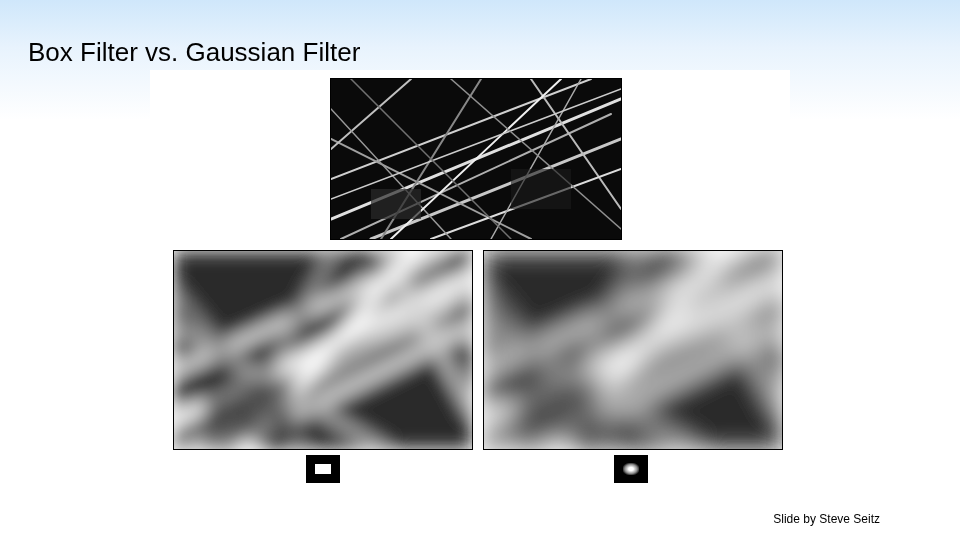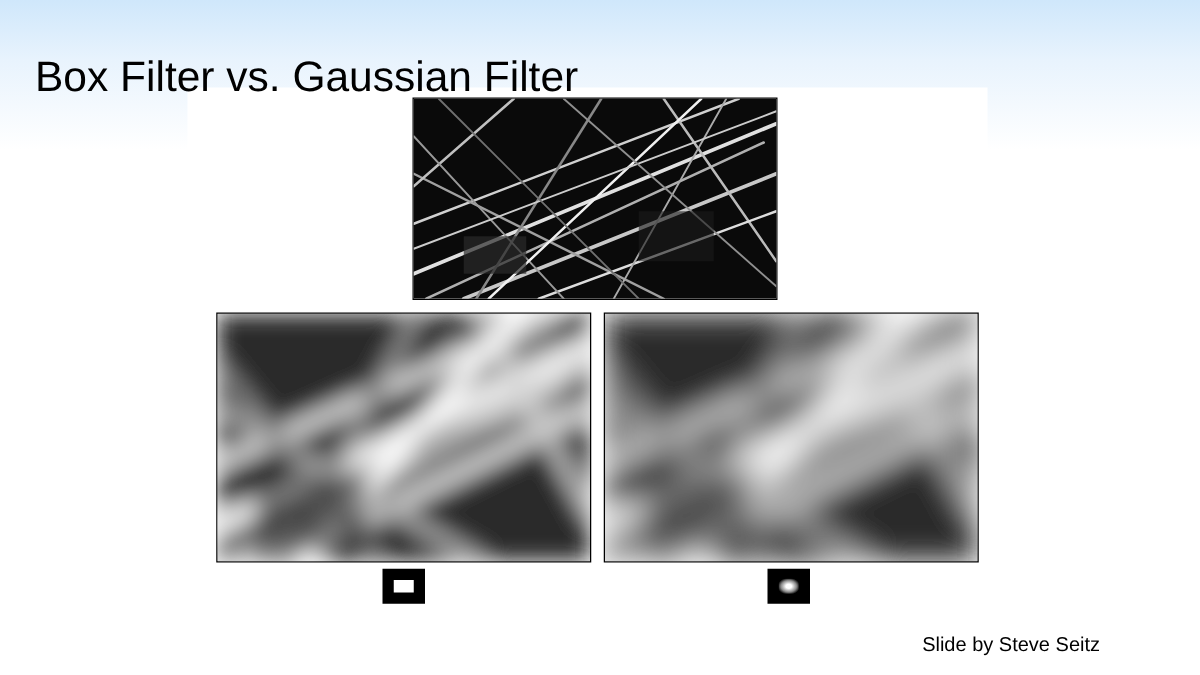--- a/index.html
+++ b/index.html
@@ -18,21 +18,21 @@
     left: 0;
     width: 960px;
     height: 120px;
     background: linear-gradient(to bottom, #cfe7fb 0%, #e8f3fd 40%, #ffffff 100%);
     z-index: 0;
   }
   .title {
     position: absolute;
     top: 20px;
     left: 28px;
-    font-size: 34px;
+    font-size: 26px;
     color: #000;
     z-index: 2;
     font-weight: 400;
   }
   .content-bg {
     position: absolute;
     top: 70px;
     left: 150px;
     width: 640px;
     height: 420px;
@@ -86,21 +86,21 @@
   }
   .gauss-shape {
     width: 16px;
     height: 12px;
     background: radial-gradient(ellipse at center, #ffffff 0%, #ffffff 20%, #888 55%, #000 80%);
   }
   .attribution {
     position: absolute;
     bottom: 14px;
     right: 80px;
-    font-size: 16px;
+    font-size: 12px;
     color: #000;
     z-index: 4;
   }
   svg.grass {
     width: 100%;
     height: 100%;
     display: block;
   }
 </style>
 </head>

